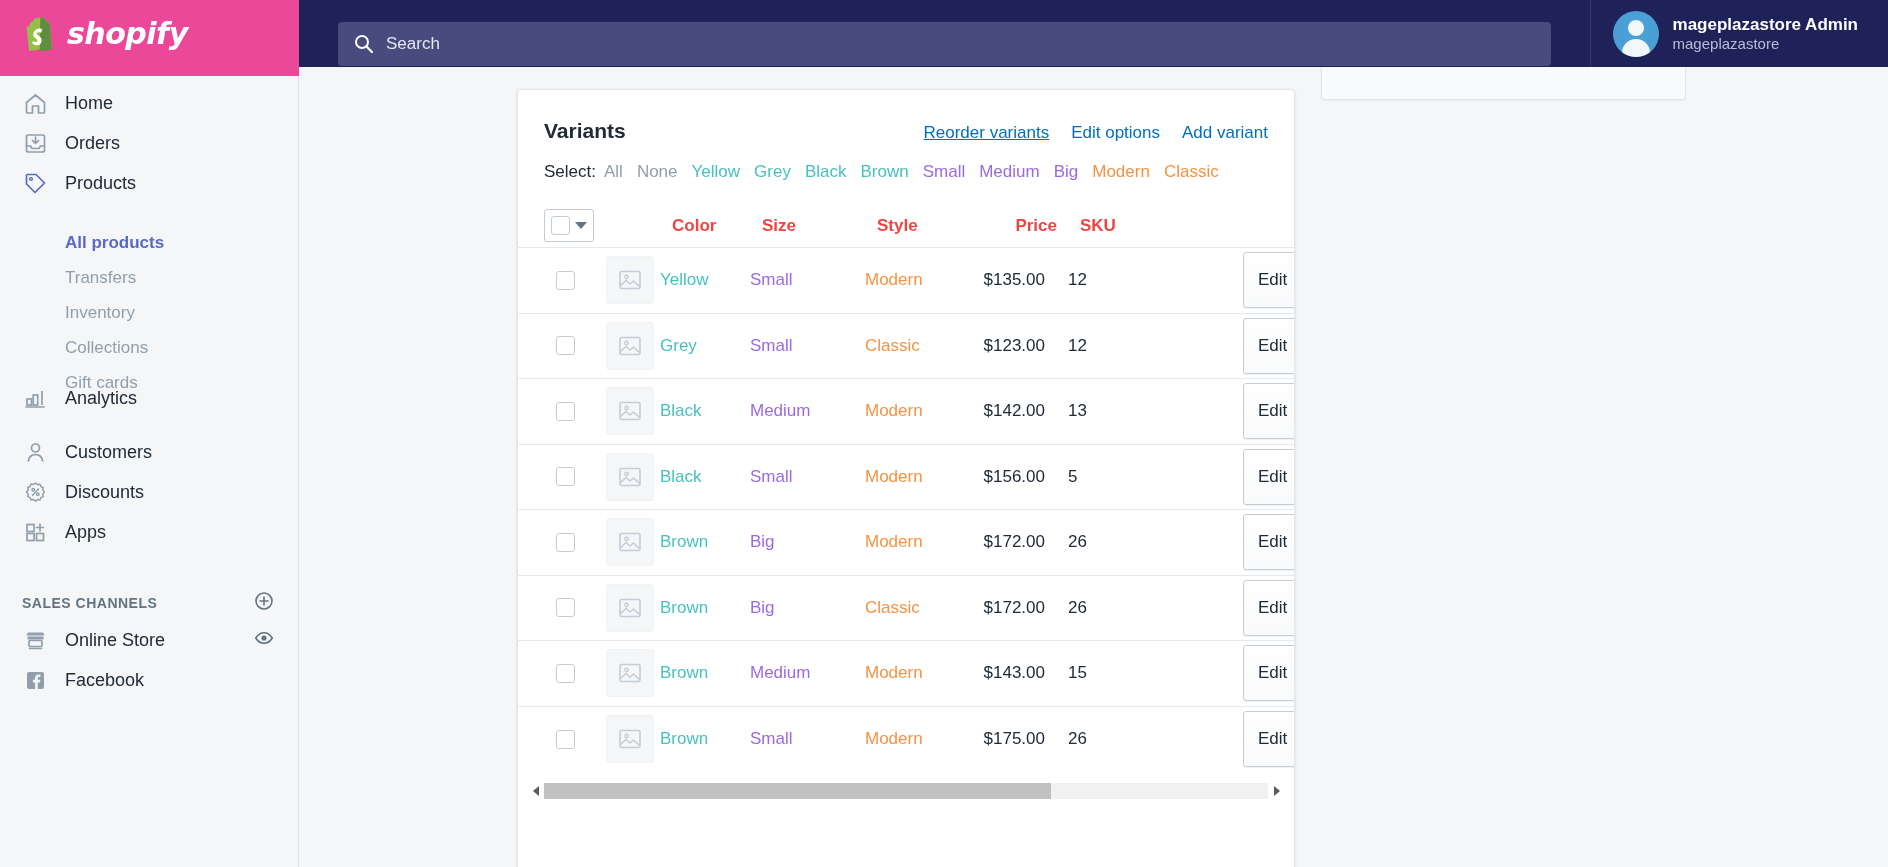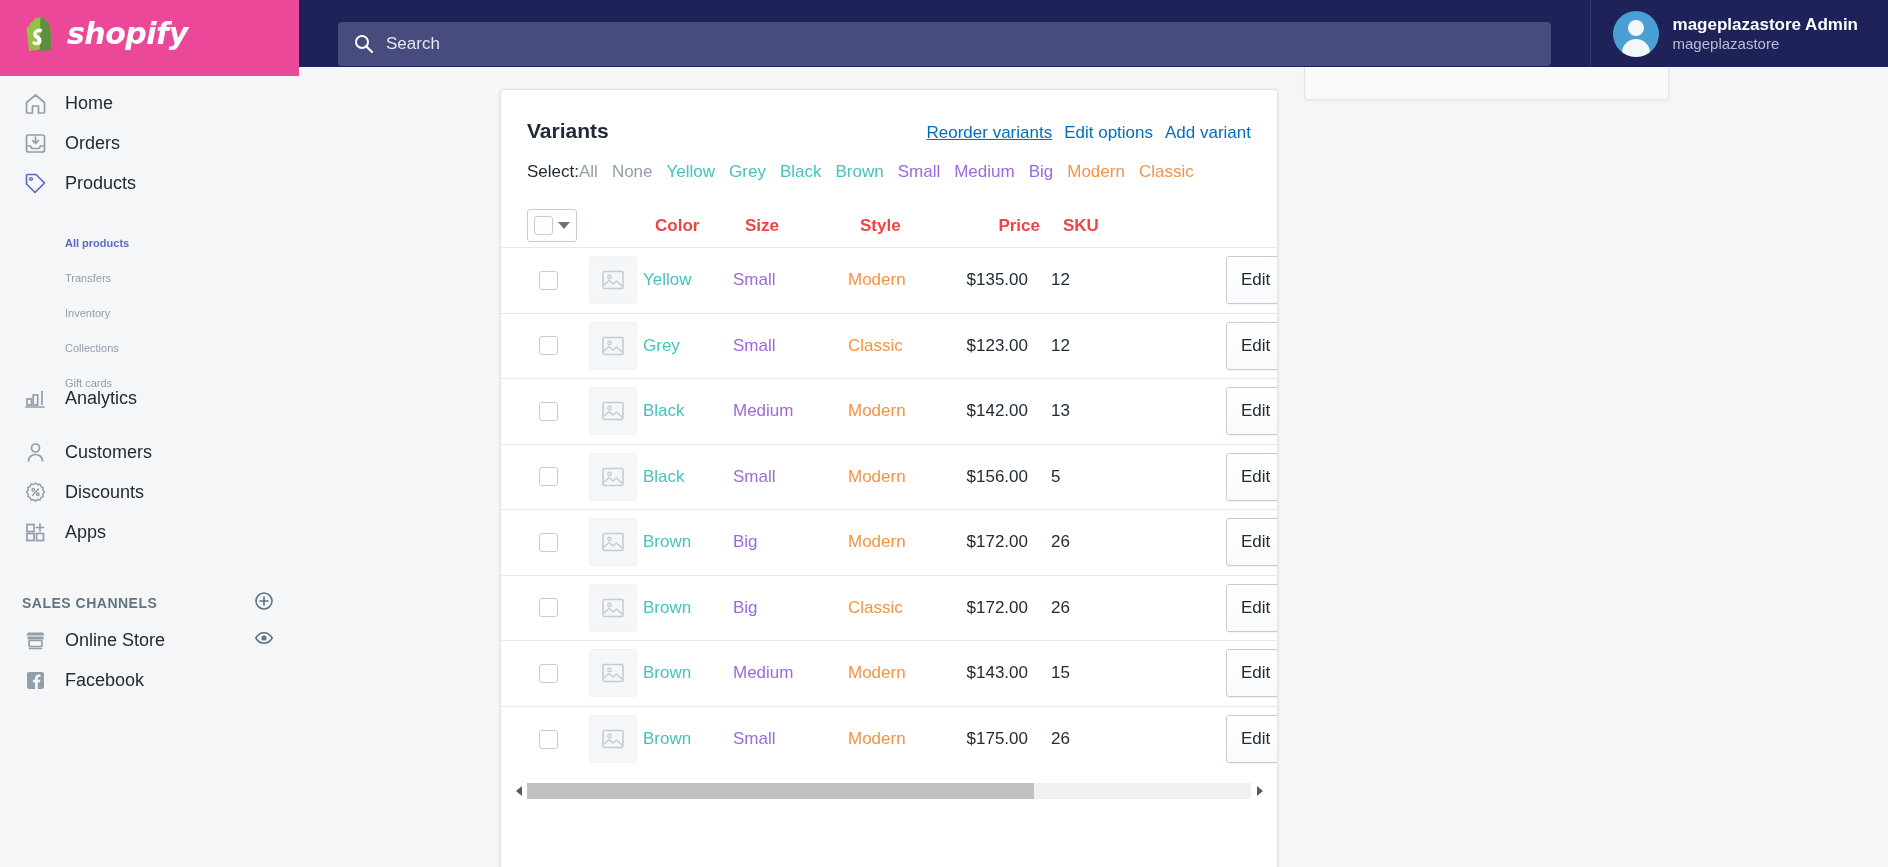--- a/index.html
+++ b/index.html
@@ -81,21 +81,21 @@
     height: 40px; padding-left: 22px;
     cursor: pointer;
   }
   .nav-item .ico { width: 27px; height: 27px; flex: 0 0 27px; margin-right: 16px; display:flex; align-items:center; justify-content:center;}
   .nav-item .lbl { font-size: 18px; color: #212b36; }
   .nav-sub {
     display: flex; align-items: center;
     height: 35px; padding-left: 65px;
     cursor: pointer;
   }
-  .nav-sub .lbl { font-size: 11px; color: #919eab; margin-top: 44px; }
+  .nav-sub .lbl { font-size: 17px; color: #919eab; margin-top: 44px; }
   .nav-sub.active .lbl { color: #5c6ac4; font-weight: 700; }
 
   .section-head {
     display: flex; align-items: center; justify-content: space-between;
     padding: 0 24px 0 22px;
     height: 34px; margin-top: 34px;
   }
   .section-head .t {
     font-size: 14px; font-weight: 700; letter-spacing: 0.5px;
     color: #637381;
@@ -104,21 +104,21 @@
     display: flex; align-items: center; justify-content: space-between;
     height: 40px; padding-left: 22px; padding-right: 24px;
     cursor: pointer;
   }
   .chan-left { display: flex; align-items: center; }
   .chan-item .ico { width: 27px; height: 27px; flex: 0 0 27px; margin-right: 16px; display:flex; align-items:center; justify-content:center;}
   .chan-item .lbl { font-size: 18px; color: #212b36; }
 
   
   .main {
-    position: absolute; top: 67px; left: 283px;
+    position: absolute; top: 67px; left: 300px;
     width: 1588px; height: 800px;
     background: #f4f6f8;
     overflow: hidden;
   }
   .ghost-card {
     position: absolute; top: 0px; left: 1021px;
     width: 365px; height: 33px;
     background: #f9fafb;
     border: 1px solid #e3e6e9;
     border-top: none;
@@ -132,33 +132,33 @@
     border: 1px solid #e3e6e9;
     border-radius: 4px;
     box-shadow: 0 0 0 1px rgba(63,63,68,0.02), 0 1px 3px rgba(63,63,68,0.10);
     overflow: hidden;
   }
   .card-head {
     display: flex; align-items: baseline; justify-content: space-between;
     padding: 29px 26px 0 26px;
   }
   .card-title { font-size: 21px; font-weight: 700; color: #212b36; }
-  .card-actions { display: flex; align-items: baseline; gap: 12px; }
+  .card-actions { display: flex; align-items: baseline; gap: 22px; }
   .card-actions a {
     font-size: 17px; color: #006fbb; text-decoration: none; cursor: pointer; white-space: nowrap;
   }
   .card-actions a.underlined { text-decoration: underline; }
 
   .select-row {
     padding: 16px 26px 0 26px;
     font-size: 17px; line-height: 26px;
     color: #212b36;
     max-width: 720px;
   }
-  .select-row .lead { color: #212b36; }
+  .select-row .lead { color: #212b36; margin-right: 8px; }
   .select-row .chip { cursor: pointer; margin-right: 14px; white-space: nowrap; }
 
   .table-wrap { margin-top: 19px; }
   .thead {
     display: flex; align-items: center;
     height: 44px;
     padding-left: 26px;
     border-bottom: 1px solid #e6e9eb;
   }
   .chk-head {
@@ -201,21 +201,21 @@
     border-radius: 3px; display: flex; align-items: center; justify-content: center;
   }
   .cell { font-size: 17px; }
   .c-color { color: #47c1bf; }
   .c-size  { color: #9c6ade; }
   .c-style { color: #f49342; }
   .c-price { color: #212b36; }
   .c-sku   { color: #212b36; }
 
   .edit-btn {
-    height: 48px; min-width: 78px;
+    height: 56px; min-width: 78px;
     border: 1px solid #c4cdd5; border-radius: 3px;
     background: linear-gradient(180deg,#ffffff,#f9fafb);
     display: flex; align-items: center; justify-content: flex-start;
     padding: 0 14px;
     font-size: 17px; color: #212b36;
     cursor: pointer;
     box-shadow: 0 1px 0 rgba(22,29,37,0.05);
     overflow: hidden;
   }
 

